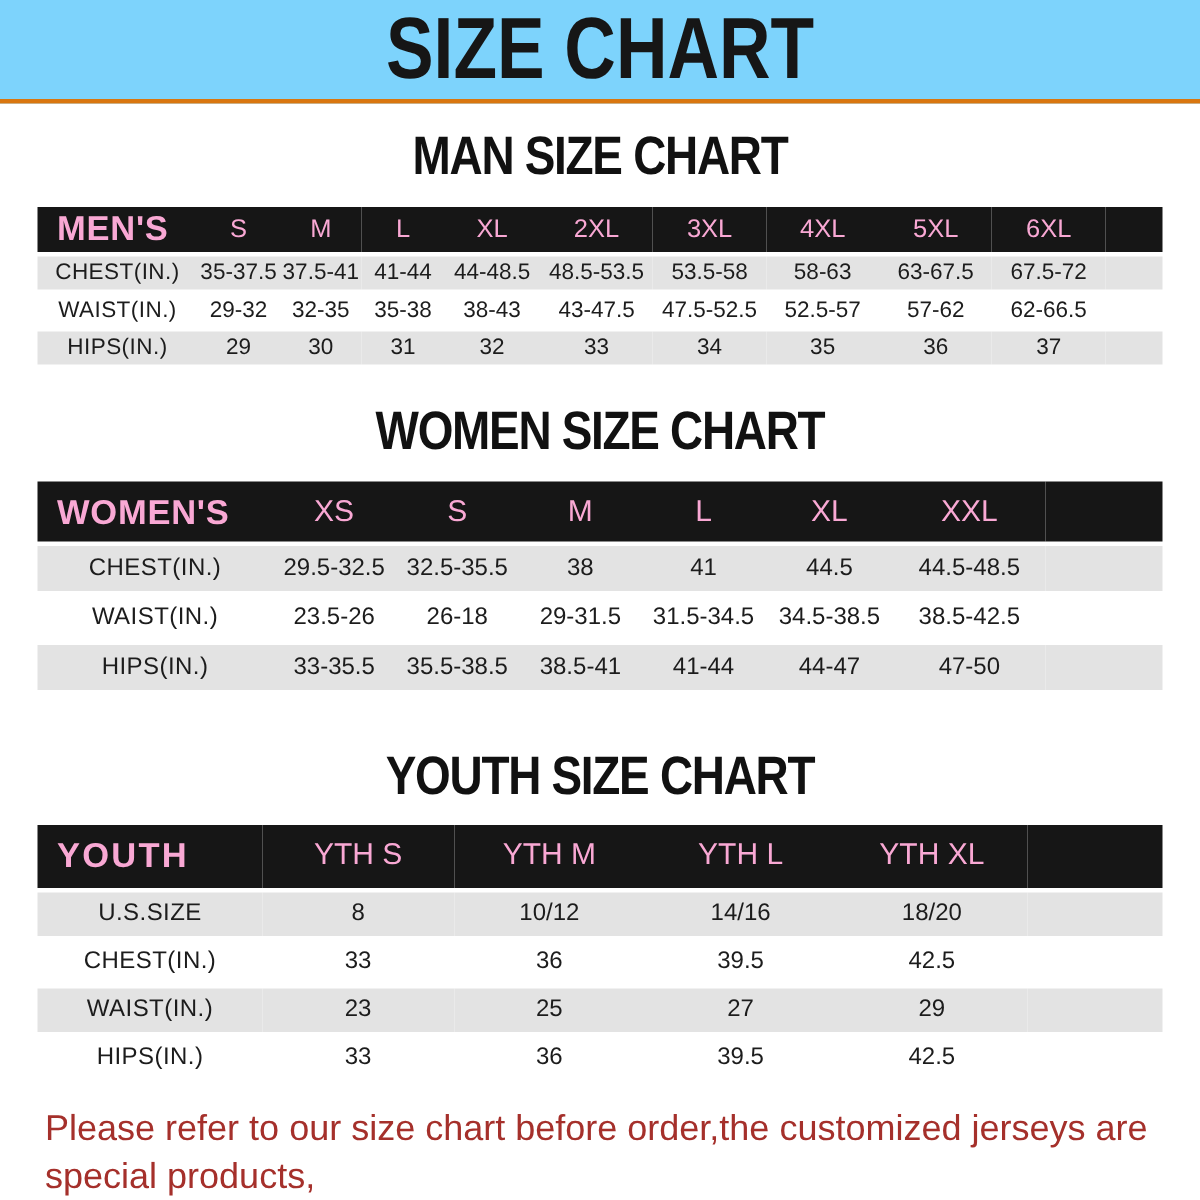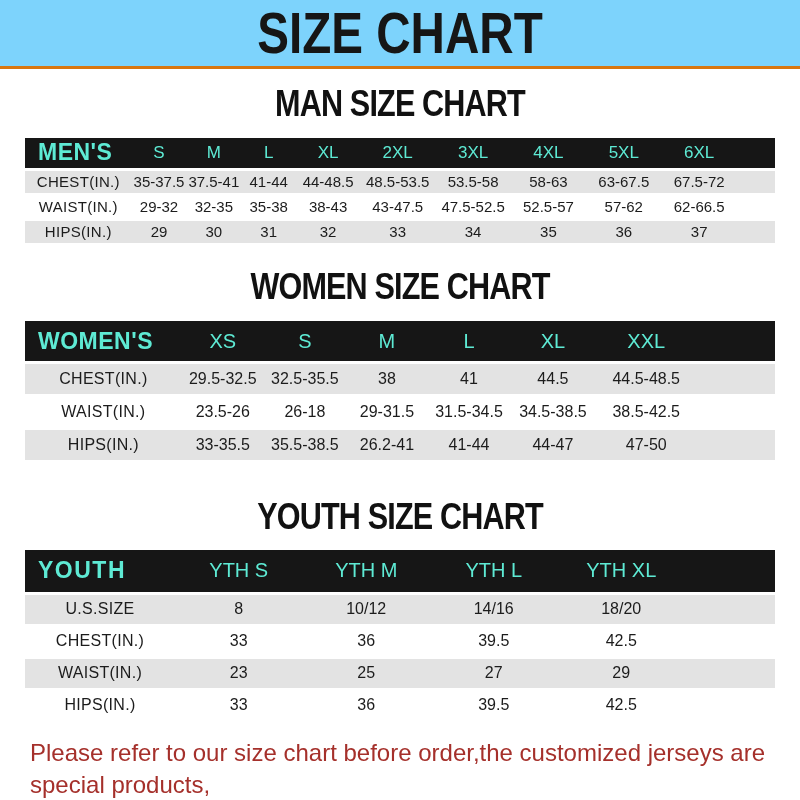--- a/index.html
+++ b/index.html
@@ -31,21 +31,21 @@
   .sec-men .section-heading{margin-top:15px;margin-bottom:11px;}
   .sec-women .section-heading{margin-top:21px;margin-bottom:12px;}
   .sec-youth .section-heading{margin-top:34px;margin-bottom:10px;}
   
   table.size-table{
     width:750px;margin:0 auto;
     border-collapse:separate;border-spacing:0 3px;
     table-layout:fixed;
   }
   tr.header-row th{
-    background:#161616;color:#5eead4;
+    background:#161616;color:#f9a8d4;
     font-weight:400;text-align:center;vertical-align:middle;
     padding:0;white-space:nowrap;
   }
   tr.header-row th.group{
     text-align:left;padding-left:13px;
     font-weight:800;letter-spacing:.5px;
   }
   table.size-table tbody td{
     text-align:center;vertical-align:middle;
     padding:0;color:#1c1c1c;white-space:nowrap;
@@ -212,21 +212,21 @@
           <td>29-31.5</td>
           <td>31.5-34.5</td>
           <td>34.5-38.5</td>
           <td>38.5-42.5</td>
           <td></td>
         </tr>
         <tr class="alt">
           <td class="rowlabel">HIPS(IN.)</td>
           <td>33-35.5</td>
           <td>35.5-38.5</td>
-          <td>26.2-41</td>
+          <td>38.5-41</td>
           <td>41-44</td>
           <td>44-47</td>
           <td>47-50</td>
           <td></td>
         </tr>
       </tbody>
     </table>
 </section>
 
 <section class="sec-youth">

